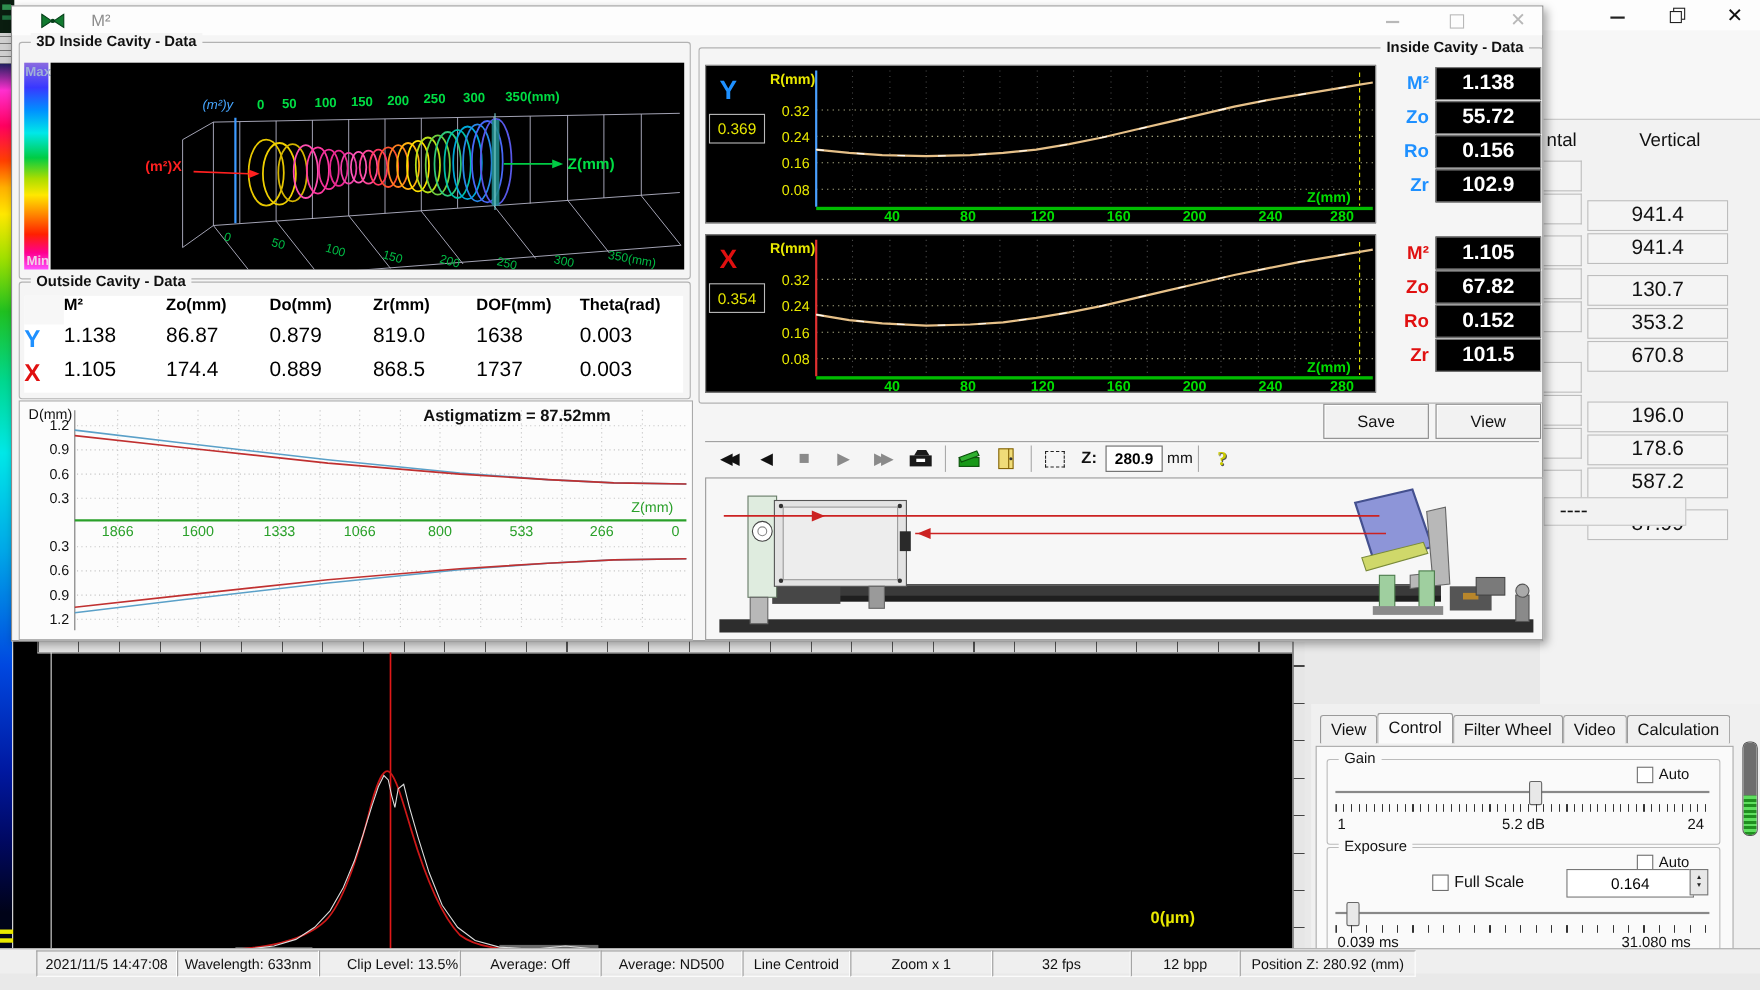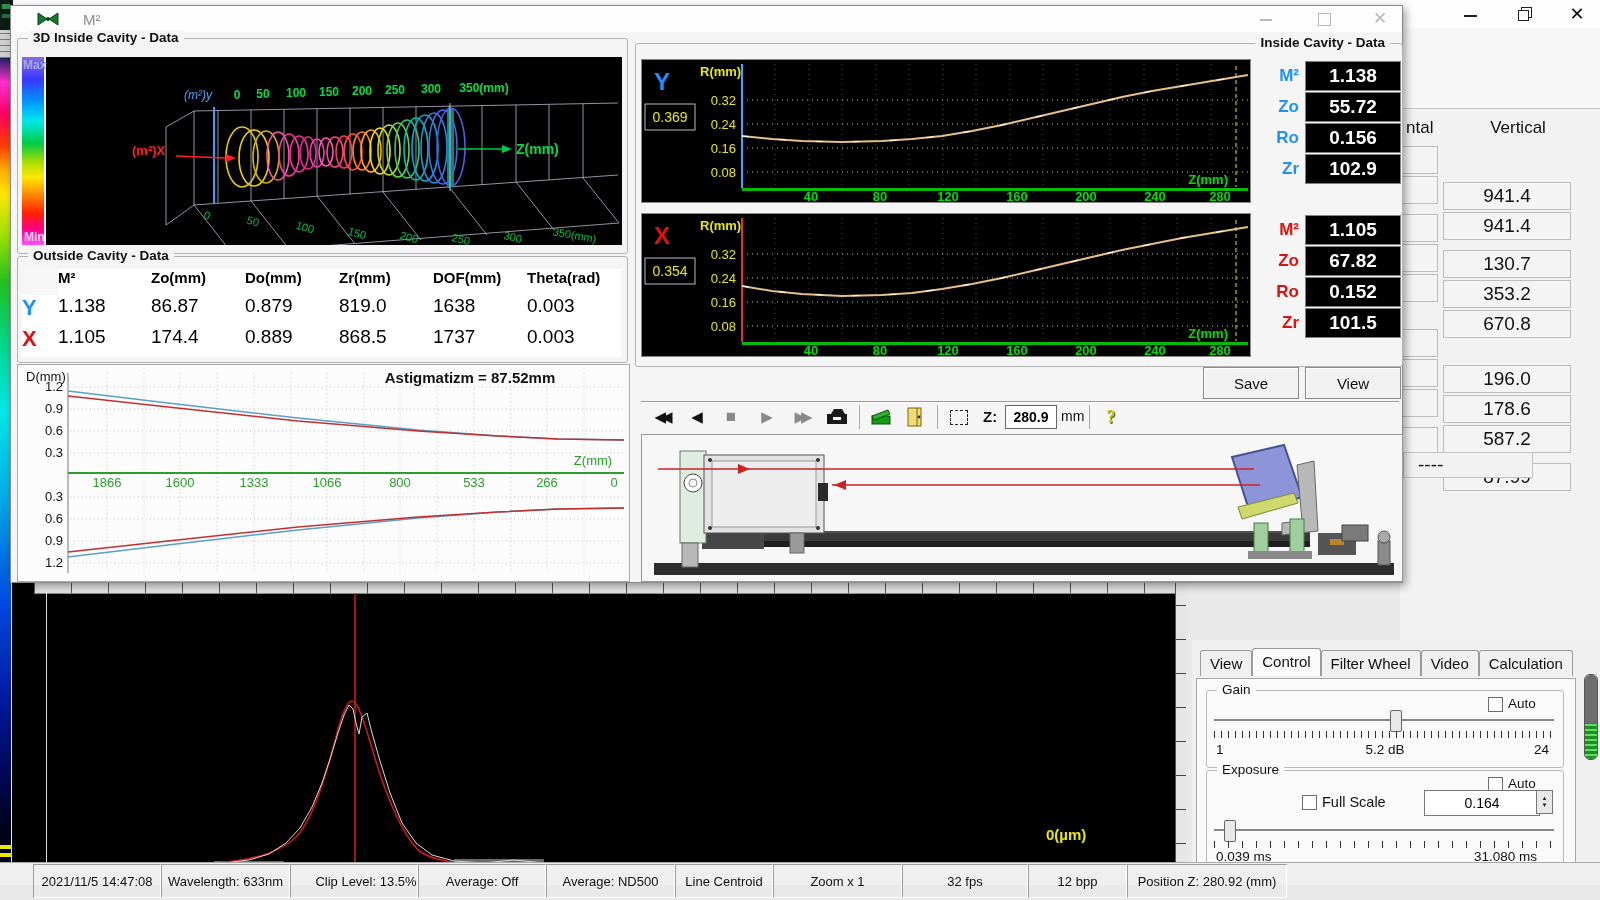--- a/index.html
+++ b/index.html
@@ -5,21 +5,21 @@
   html,body{margin:0;padding:0;background:#c9c9c9;font-family:"Liberation Sans",sans-serif;}
   #screen{position:relative;width:1600px;height:900px;background:#e9e9e9;overflow:hidden;}
   .a{position:absolute;}
   .gb{position:absolute;border:1px solid #b2b2b2;border-radius:3px;}
   .gl{position:absolute;top:-9px;left:10px;background:#f5f5f5;padding:0 5px;font-weight:bold;font-size:13.5px;color:#111;white-space:nowrap;}
   .bx{position:absolute;background:#000;color:#fff;border:1px solid #808080;display:flex;align-items:center;justify-content:center;font-weight:bold;font-size:19px;}
   .slabel{position:absolute;font-weight:bold;font-size:17px;text-align:right;}
   .btn{position:absolute;background:#f2f2f2;border:1px solid #8a8a8a;box-shadow:inset 1px 1px 0 #fff;display:flex;align-items:center;justify-content:center;font-size:15px;color:#111;cursor:default;}
   .cb{position:absolute;width:13px;height:13px;background:#fff;border:1px solid #6e6e6e;}
   .cblab{position:absolute;font-size:13.5px;color:#111;text-align:center;}
-  .seg{height:34px;border:1px solid;border-color:#9c9c9c #ffffff #ffffff #9c9c9c;display:flex;align-items:center;justify-content:center;font-size:13px;color:#111;box-sizing:border-box;}
+  .seg{height:24px;border:1px solid;border-color:#9c9c9c #ffffff #ffffff #9c9c9c;display:flex;align-items:center;justify-content:center;font-size:13px;color:#111;box-sizing:border-box;}
   .tabi{border:1px solid #9a9a9a;border-bottom:none;border-radius:3px 3px 0 0;background:#f0f0f0;padding:4px 9px;font-size:15px;color:#111;display:inline-block;}
   .tabact{background:#fafafa;position:relative;top:-2px;padding-bottom:6px;}
   .ruler-h{position:absolute;background:#e2e2e2;background-image:repeating-linear-gradient(90deg,#555 0 1px,transparent 1px 37px);}
   .vval{position:absolute;left:1443px;width:126px;height:26px;border:1px solid #bdbdbd;background:#f4f4f4;display:flex;align-items:center;justify-content:center;font-size:19px;color:#111;margin-top:36px;}
   .hsliver{position:absolute;left:1403px;width:34px;height:26px;border:1px solid #bdbdbd;border-left:none;background:#f4f4f4;}
   .track{position:absolute;height:0;border-top:2px solid #888;}
   .handle{position:absolute;width:10px;height:20px;background:#e8e8e8;border:1px solid #666;border-radius:2px;}
   .ticks{position:absolute;height:7px;background:repeating-linear-gradient(90deg,#333 0 1px,transparent 1px 7px);}
   .tbico{display:flex;align-items:center;justify-content:center;position:absolute;width:28px;height:24px;font-size:15px;}
   .vsep{position:absolute;width:1px;height:24px;background:#aaa;}

